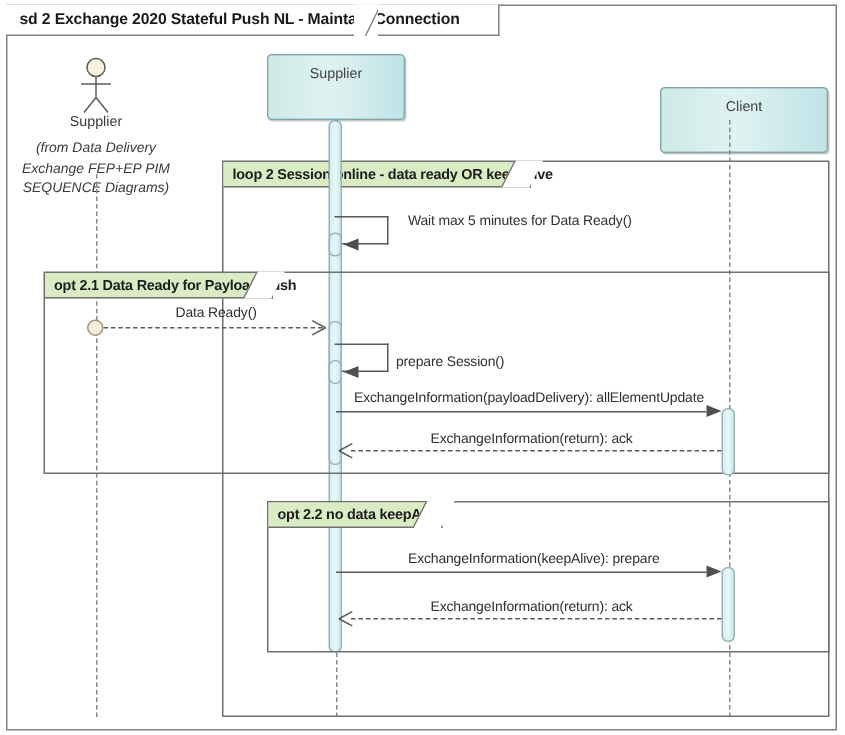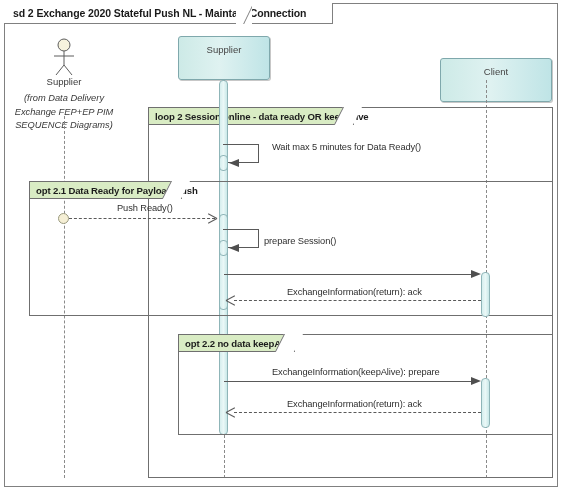--- a/index.html
+++ b/index.html
@@ -257,33 +257,34 @@
   <div class="msg-label" style="left:272px; top:142px;">Wait max 5 minutes for Data Ready()</div>
 
   <div class="frag" style="left:29px; top:181px; width:524px; height:135px;"></div>
   <div class="frag-label" style="left:30px; top:182px; width:152px;">
     <span>opt 2.1 Data Ready for Payload Push</span>
   </div>
 
   <div class="found-dot" style="left:58px; top:213px;"></div>
   <div class="msg-line dashed" style="left:69px; top:218px; width:146px;"></div>
   <div class="arrow-open right" style="left:207px; top:213.5px;"></div>
-  <div class="msg-label" style="left:117px; top:203px;">Push Ready()</div>
+  <div class="msg-label" style="left:117px; top:203px;">Data Ready()</div>
 
   <div class="activation" style="left:219px; top:214px; height:96px;"></div>
 
   <div class="self-msg" style="left:223px; top:229px; width:36px; height:19px;"></div>
   <div class="activation" style="left:219px; top:240px; height:16px;"></div>
   <div class="arrow-solid left" style="left:229px; top:243.5px;"></div>
   <div class="msg-label" style="left:264px; top:236px;">prepare Session()</div>
 
   <div class="activation" style="left:481px; top:272px; height:45px;"></div>
 
   <div class="msg-line" style="left:224px; top:274px; width:247px;"></div>
   <div class="arrow-solid right" style="left:471px; top:269.5px;"></div>
+  <div class="msg-label" style="left:236px; top:260px;">ExchangeInformation(payloadDelivery): allElementUpdate</div>
 
   <div class="msg-line dashed" style="left:234px; top:300px; width:247px;"></div>
   <div class="arrow-open left" style="left:226px; top:295.5px;"></div>
   <div class="msg-label" style="left:287px; top:287px;">ExchangeInformation(return): ack</div>
 
   <div class="frag" style="left:178px; top:334px; width:375px; height:101px;"></div>
   <div class="frag-label" style="left:179px; top:335px; width:116px;">
     <span>opt 2.2 no data keepAlive</span>
   </div>
 

